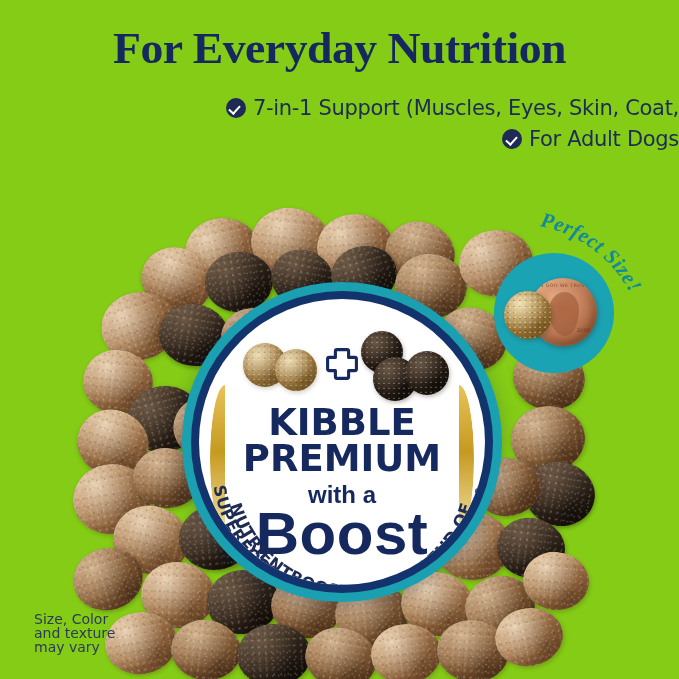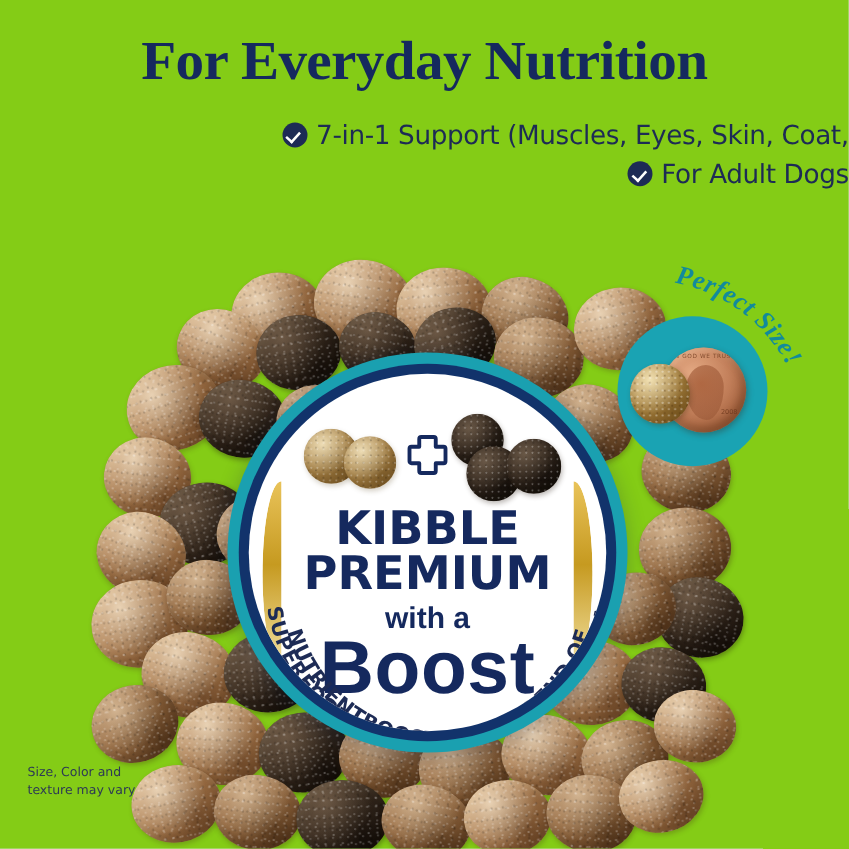--- a/index.html
+++ b/index.html
@@ -374,24 +374,24 @@
     font-weight: bold;
     font-style: italic;
     font-size: 21px;
     fill: #128a9c;
     letter-spacing: 0.5px;
   }
 
   
   #disclaimer {
     position: absolute;
-    left: 22px;
+    left: 34px;
     top: 612px;
     font-family: "DejaVu Sans", "Liberation Sans", sans-serif;
-    font-size: 10px;
+    font-size: 14px;
     line-height: 14px;
     color: #2d3a55;
     width: 95px;
   }
 </style>
 </head>
 <body>
 
 <div id="stage">
 

